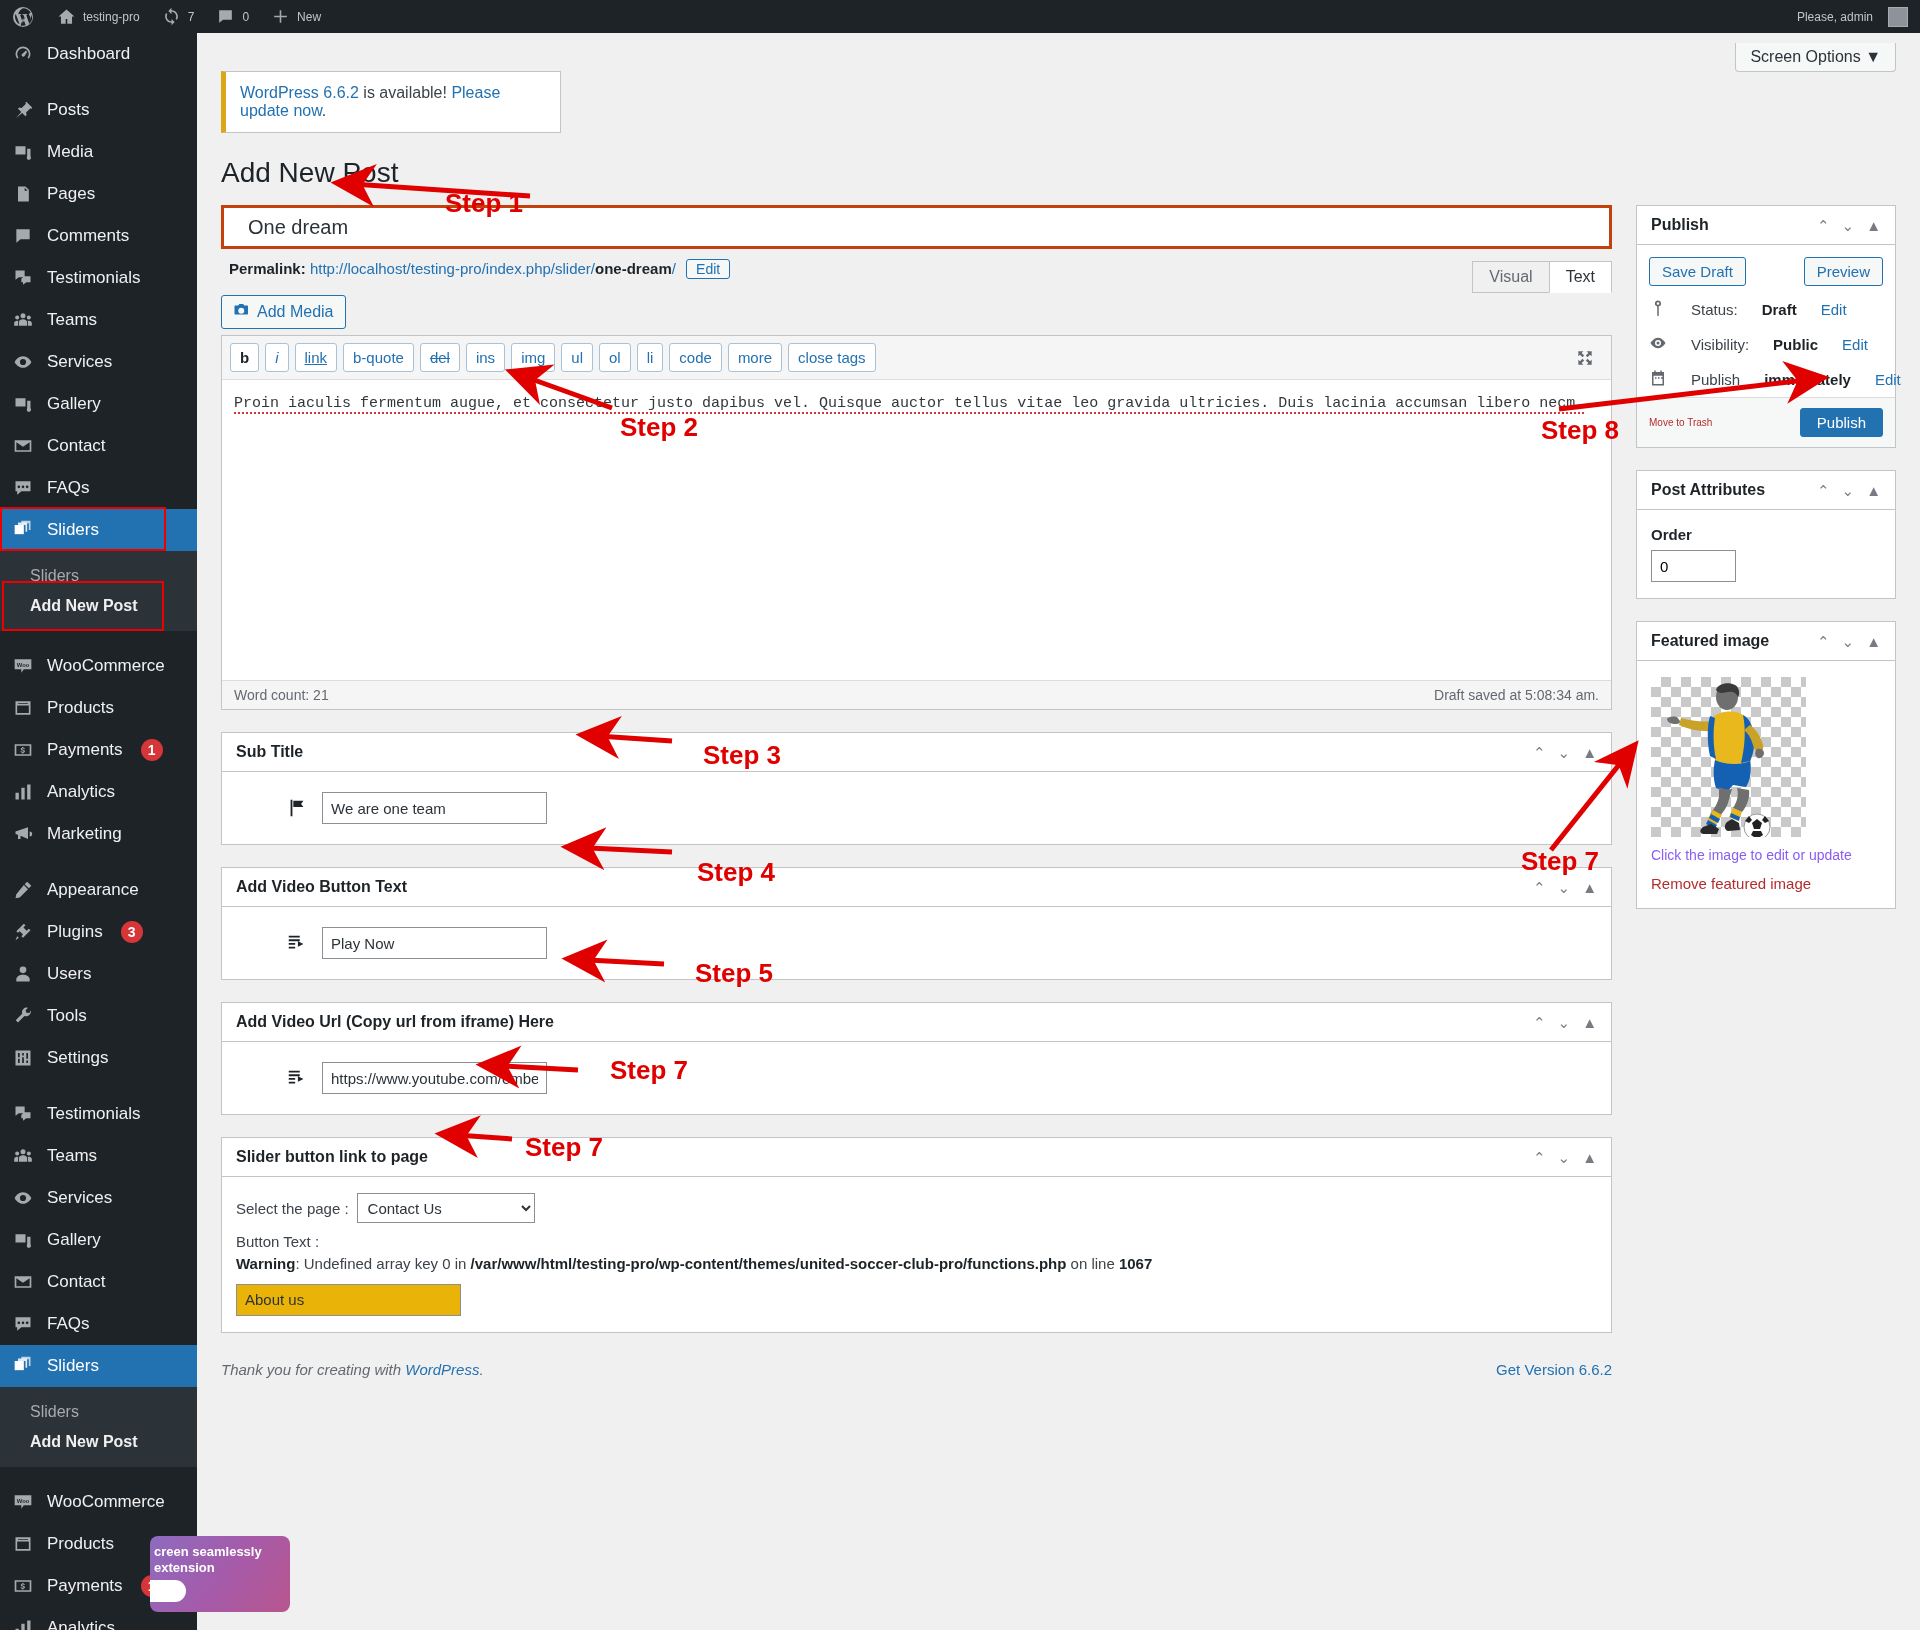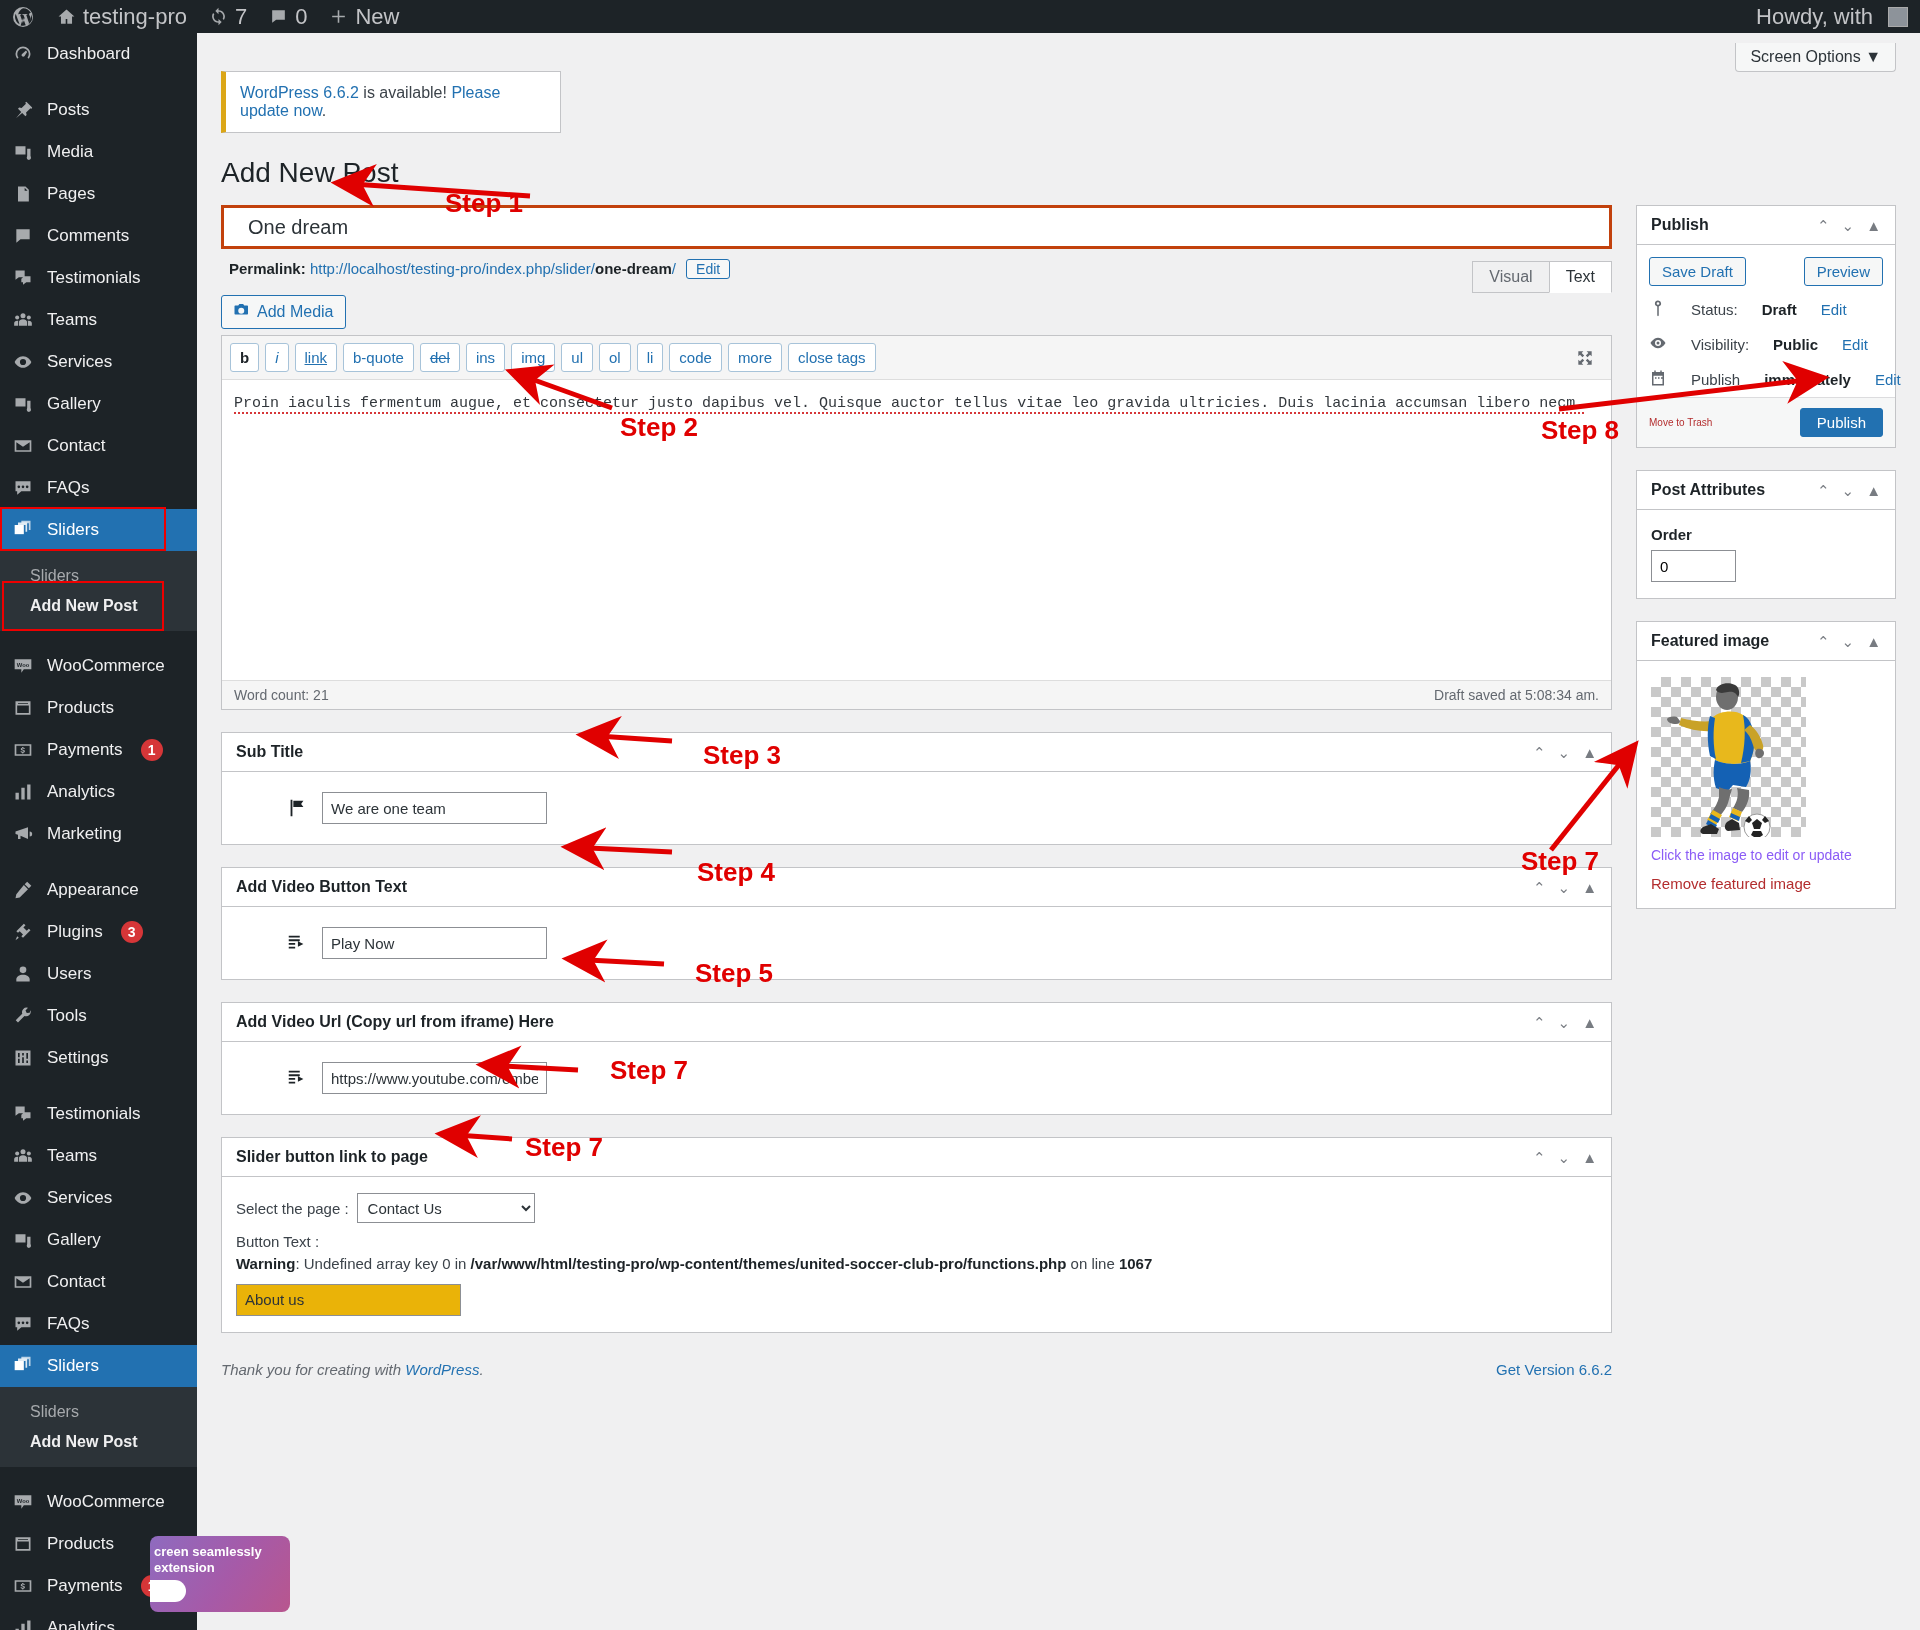--- a/index.html
+++ b/index.html
@@ -10,21 +10,21 @@
     background:#f0f0f1;
     font-family:"Liberation Sans", sans-serif;
     font-size:16px; color:#3c434a;
     position:relative;
   }
 
   
   #adminbar {
     position:absolute; top:0; left:0; width:1920px; height:33px;
     background:#1d2327; color:#c3c4c7;
-    display:flex; align-items:center; font-size:22px; z-index:50;
+    display:flex; align-items:center; font-size:12px; z-index:50;
   }
   #adminbar .ab-item { display:flex; align-items:center; gap:7px; padding:0 11px; height:33px; color:#c3c4c7; cursor:pointer; }
   #adminbar .spacer { flex:1; }
   .wp-logo svg { width:24px; height:24px; fill:#a7aaad; display:block; }
   .ab-ico svg { width:19px; height:19px; fill:#a7aaad; display:block; }
   #adminbar .howdy { padding-right:12px; }
   .avatar-box { width:20px; height:20px; background:#8d939a; border:1px solid #aaa; display:inline-block; margin-left:8px; }
 
   
   #adminmenu {
@@ -258,21 +258,21 @@
   <div class="ab-item">
     <span class="ab-ico">
         <svg viewBox="0 0 24 24">
           <path d="M11 4h2v7h7v2h-7v7h-2v-7H4v-2h7V4z"></path>
         </svg>
       </span>
     <span>New</span>
   </div>
   <div class="spacer"></div>
   <div class="ab-item howdy">
-    <span>Howdy, with</span>
+    <span>Please, admin</span>
     <span class="avatar-box"></span>
   </div>
 </div>
 
 <div id="adminmenu">
     <div class="menu-item">
       <span class="mi-icon">
         <svg viewBox="0 0 24 24">
           <path d="M12 3a9 9 0 0 0-9 9 9 9 0 0 0 2 5.6l1.6-1.3A6.9 6.9 0 0 1 5.1 12 6.9 6.9 0 0 1 12 5.1 6.9 6.9 0 0 1 18.9 12c0 1.6-.5 3-1.5 4.3l1.6 1.3A9 9 0 0 0 21 12a9 9 0 0 0-9-9zm3.6 4.9L10.9 12c-.8.8-.8 2 0 2.7.8.8 2 .8 2.8 0l3.3-5.1-1.4-1.7z"></path>
         </svg>

